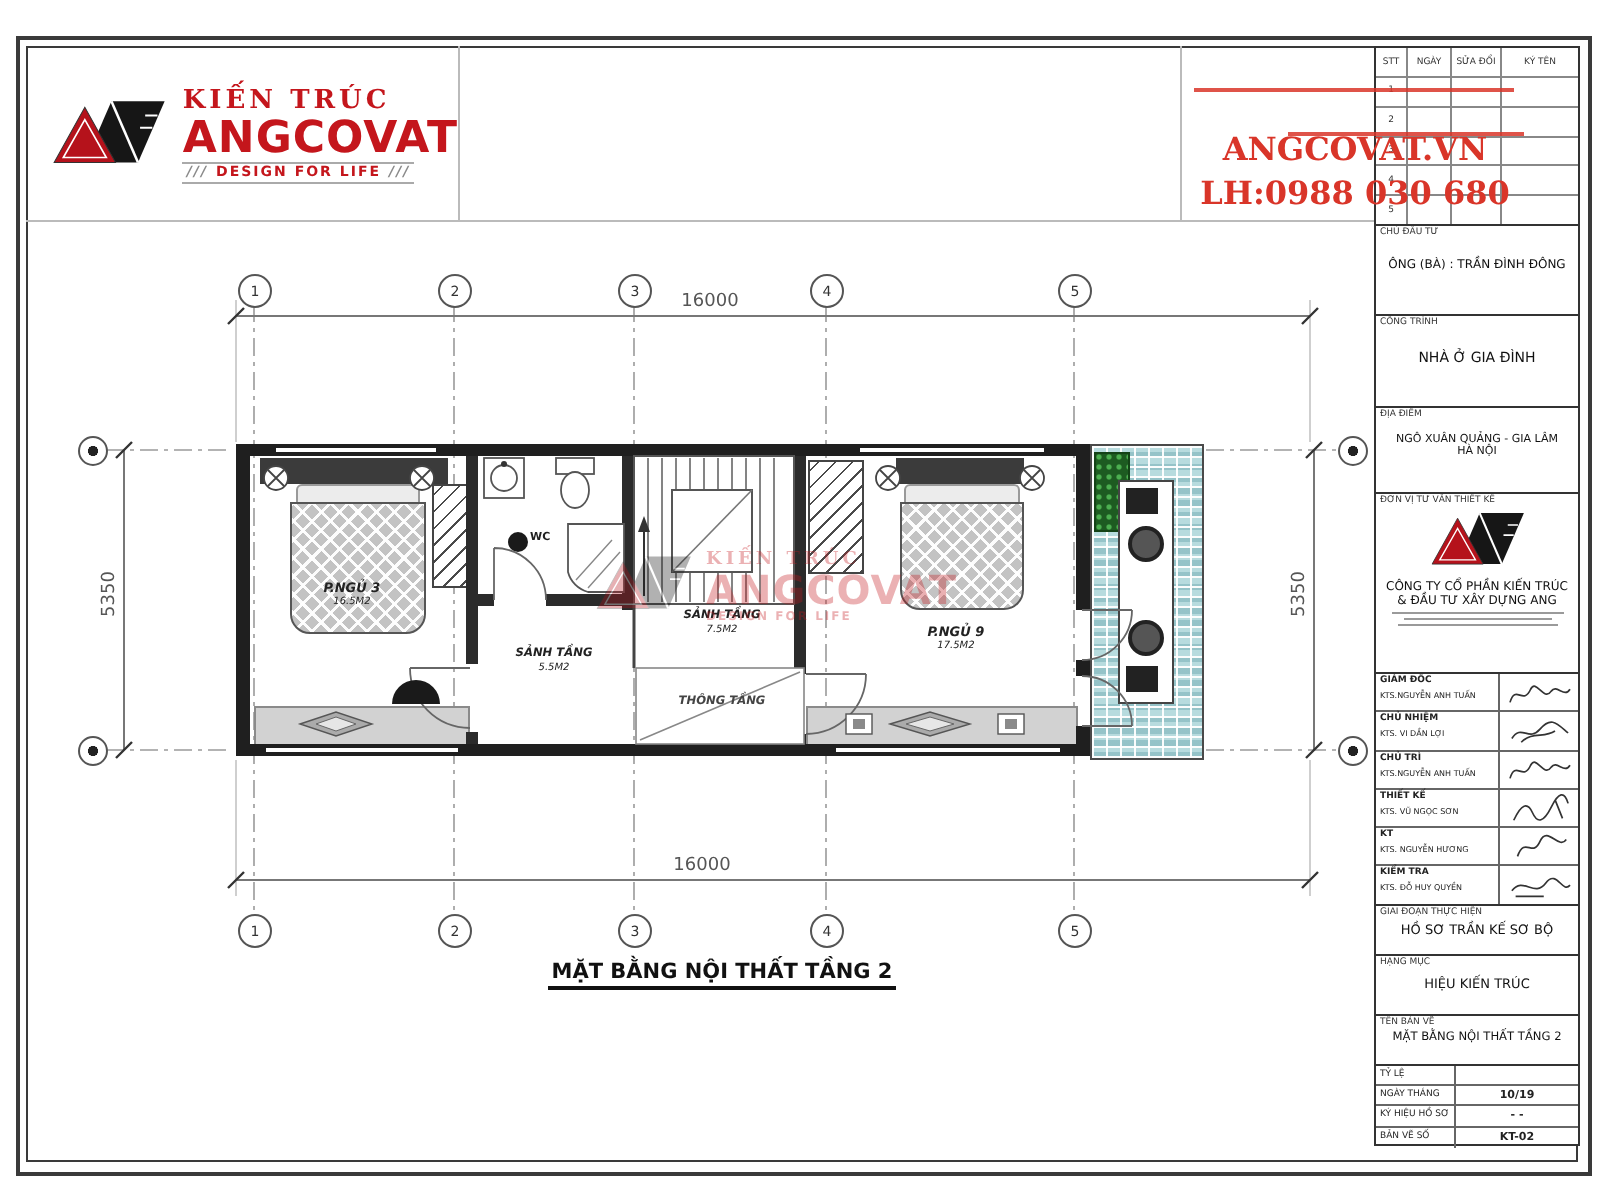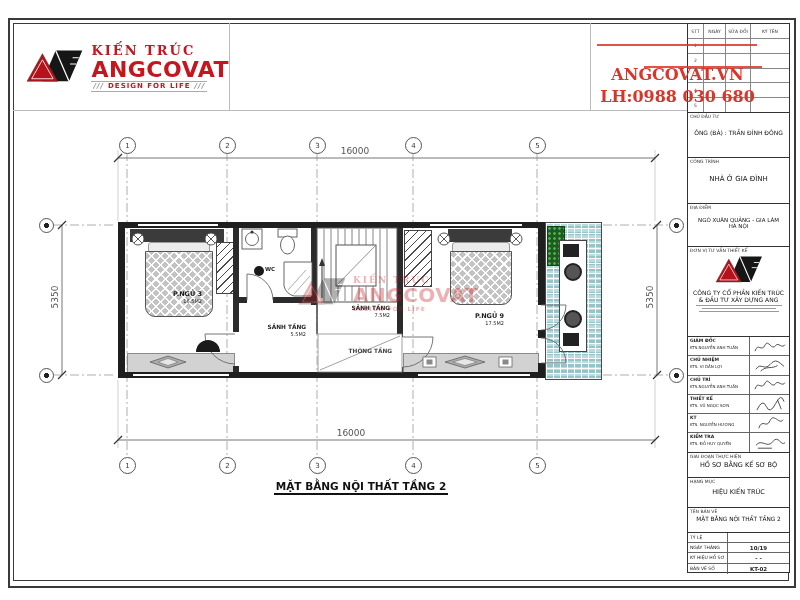--- a/index.html
+++ b/index.html
@@ -45,21 +45,21 @@
     background-image:linear-gradient(rgba(255,255,255,.95) 1px,rgba(0,0,0,0) 1px),
                      linear-gradient(90deg,rgba(255,255,255,.95) 1px,rgba(0,0,0,0) 1px),
                      repeating-linear-gradient(0deg,rgba(70,140,150,.30) 0 3px,rgba(0,0,0,0) 3px 6px);
     background-size:7px 5px,7px 5px,auto;}
   .plants{background-color:#1d5b21;z-index:3;border:1px solid #144317;
     background-image:radial-gradient(circle at 30% 30%,#4caf50 1px,rgba(0,0,0,0) 1.6px);background-size:5px 5px;}
   .counter{background:#fff;border:1px solid #444;z-index:3;}
   .burner{border:2px solid #222;background:#555;border-radius:50%;z-index:4;}
   .dsq{background:#222;z-index:4;}
   
-  .rlabel{text-align:right;z-index:12;color:#222;line-height:1.25;}
+  .rlabel{text-align:center;z-index:12;color:#222;line-height:1.25;font-style:italic;}
   .rlabel .nm{display:block;font-size:6.5px;font-weight:bold;}
   .rlabel .ar{display:block;font-size:5px;}
   .tinylbl{font-size:5.5px;font-weight:bold;z-index:12;color:#222;}
   .plan-title{left:261px;top:480px;width:200px;text-align:center;font-size:10.5px;font-weight:bold;
     color:#111;z-index:12;}
   .plan-title span{border-bottom:2px solid #111;padding:0 2px 1px 2px;}
   
   .wm{left:296px;top:258px;width:190px;height:70px;z-index:14;opacity:.33;display:flex;align-items:center;gap:5px;pointer-events:none;}
   .wm .t1{font-family:"DejaVu Serif",serif;font-weight:bold;color:#c4161c;font-size:9px;letter-spacing:2px;}
   .wm .t2{font-weight:800;color:#c4161c;font-size:20px;letter-spacing:.5px;line-height:1;}
@@ -468,21 +468,21 @@
         <div class="sig">
             <svg width="34" height="15" viewBox="0 0 36 16">
               <path d="M3,10 C9,2 15,14 21,6 S30,12 34,7 M5,13 H20" stroke="#333" stroke-width="0.9" fill="none"></path>
             </svg>
           </div>
       </div>
     </section>
 
     <section style="height:25px;">
       <span class="sec-lbl">GIAI ĐOẠN THỰC HIỆN</span>
-      <span class="sec-val" style="font-size:6.5px;margin-top:2px;">HỒ SƠ BẰNG KẾ SƠ BỘ</span>
+      <span class="sec-val" style="font-size:6.5px;margin-top:2px;">HỒ SƠ TRẦN KẾ SƠ BỘ</span>
     </section>
 
     <section style="height:30px;">
       <span class="sec-lbl">HẠNG MỤC</span>
       <span class="sec-val" style="font-size:6.5px;margin-top:4px;">HIỆU KIẾN TRÚC</span>
     </section>
 
     <section style="height:25px;">
       <span class="sec-lbl">TÊN BẢN VẼ</span>
       <span class="sec-val" style="font-size:5.8px;margin-top:2px;">MẶT BẰNG NỘI THẤT TẦNG 2</span>

